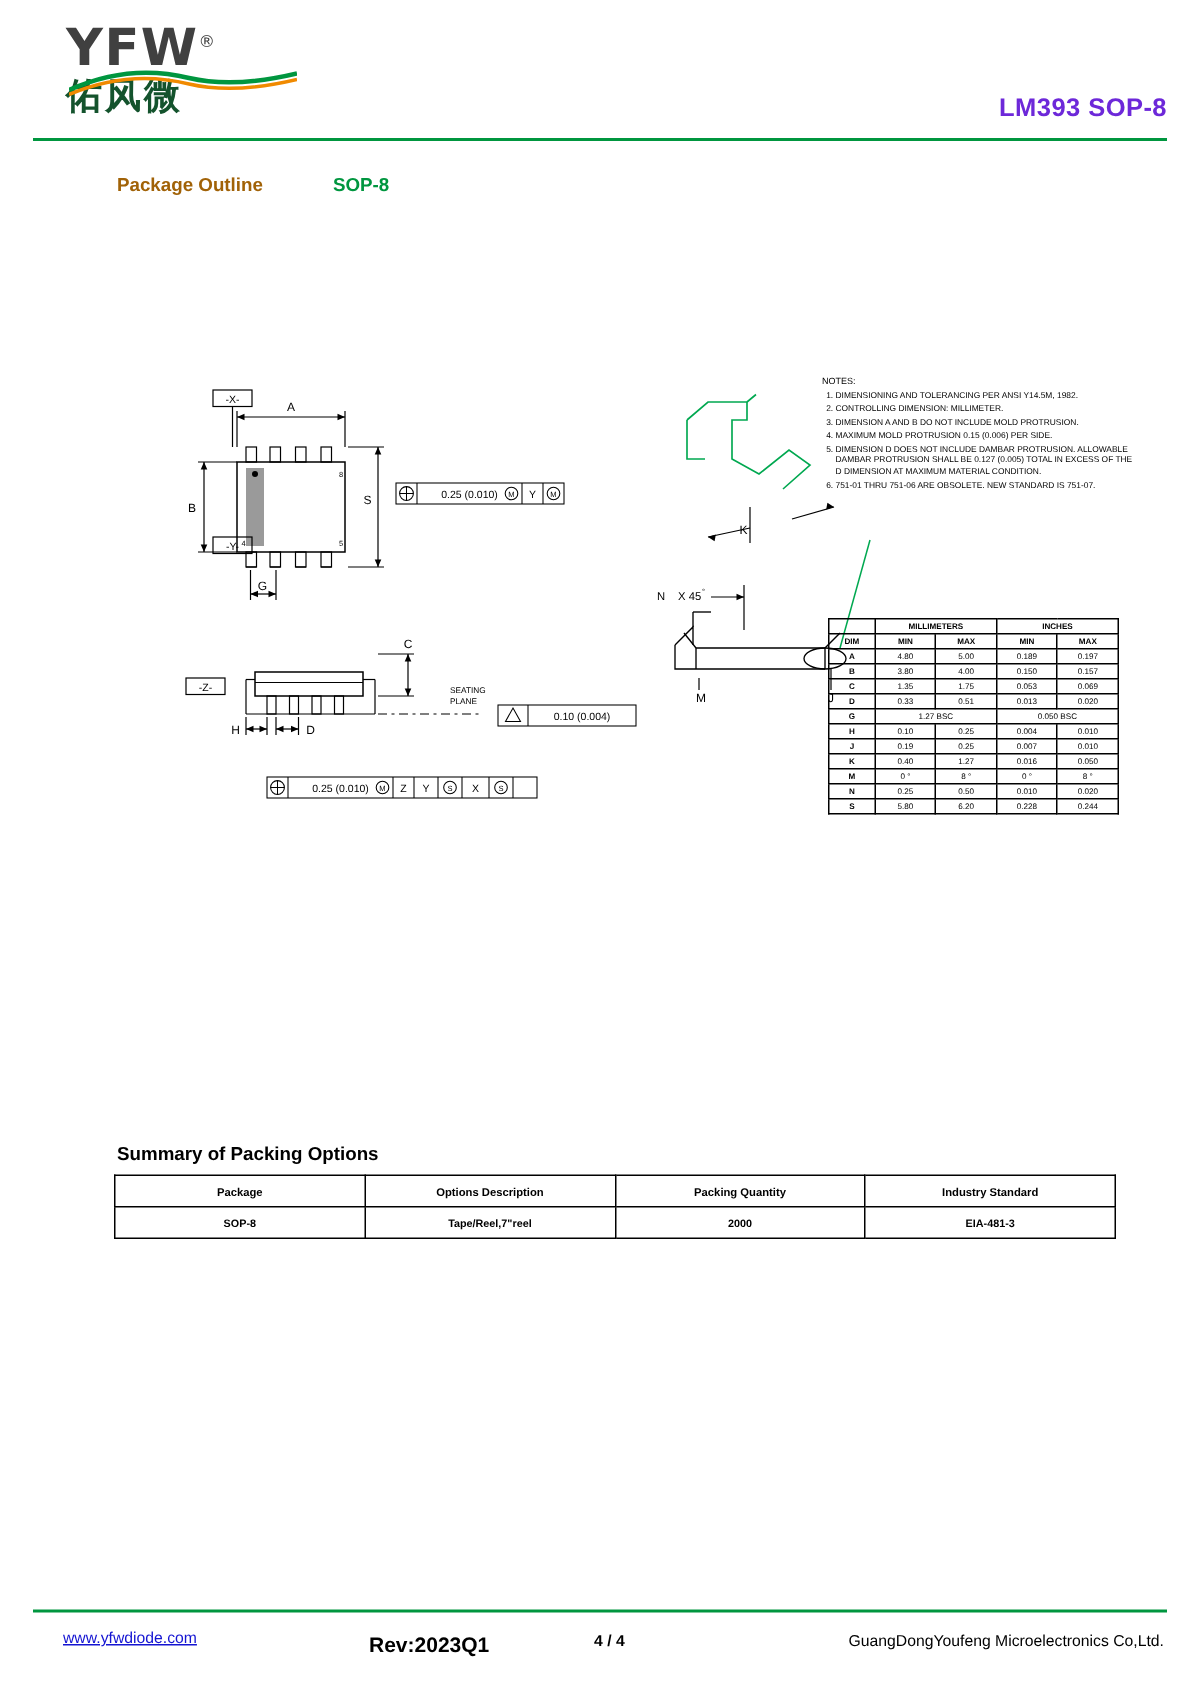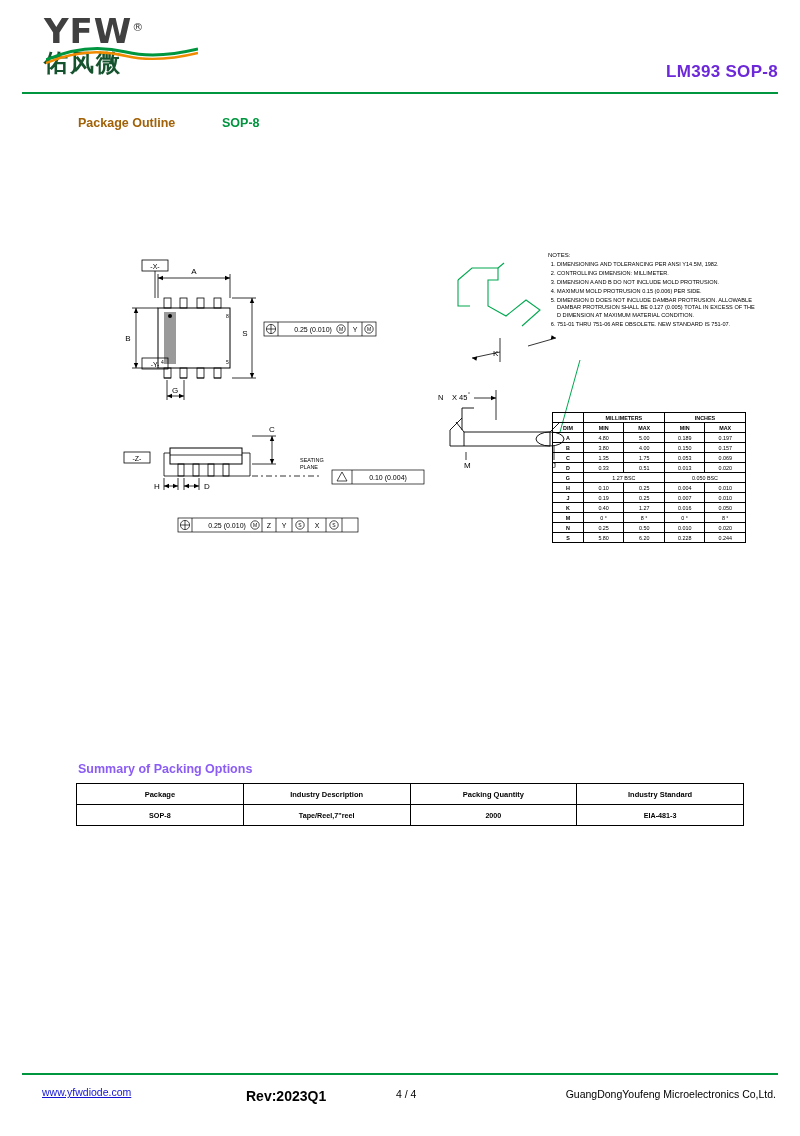--- a/index.html
+++ b/index.html
@@ -162,21 +162,21 @@
   }
   .unit-hdr { font-weight: bold; }
 
   
   .packing-title {
     position: absolute;
     left: 78px;
     top: 762px;
     font-size: 12.5px;
     font-weight: bold;
-    color: #8b5cf6;
+    color: #000000;
   }
   .packing-table-wrap {
     position: absolute;
     left: 76px;
     top: 783px;
     width: 668px;
   }
   table.packing {
     border-collapse: collapse;
     width: 668px;
@@ -225,21 +225,21 @@
     position: absolute;
     left: 246px;
     top: 6px;
     font-weight: bold;
     font-size: 14px;
   }
   .footer-page {
     position: absolute;
     left: 396px;
     top: 6px;
-    font-weight: normal;
+    font-weight: bold;
     font-size: 10.5px;
   }
   .footer-company {
     position: absolute;
     right: 24px;
     top: 6px;
     font-weight: normal;
     font-size: 10.5px;
   }
 </style>
@@ -579,21 +579,21 @@
     <table class="packing">
       <colgroup>
         <col style="width:25%">
           <col style="width:25%">
           <col style="width:25%">
           <col style="width:25%">
       </colgroup>
       <thead>
         <tr>
           <th>Package</th>
-          <th>Industry Description</th>
+          <th>Options Description</th>
           <th>Packing Quantity</th>
           <th>Industry Standard</th>
         </tr>
       </thead>
       <tbody>
         <tr>
           <td>SOP-8</td>
           <td>Tape/Reel,7"reel</td>
           <td>2000</td>
           <td>EIA-481-3</td>

